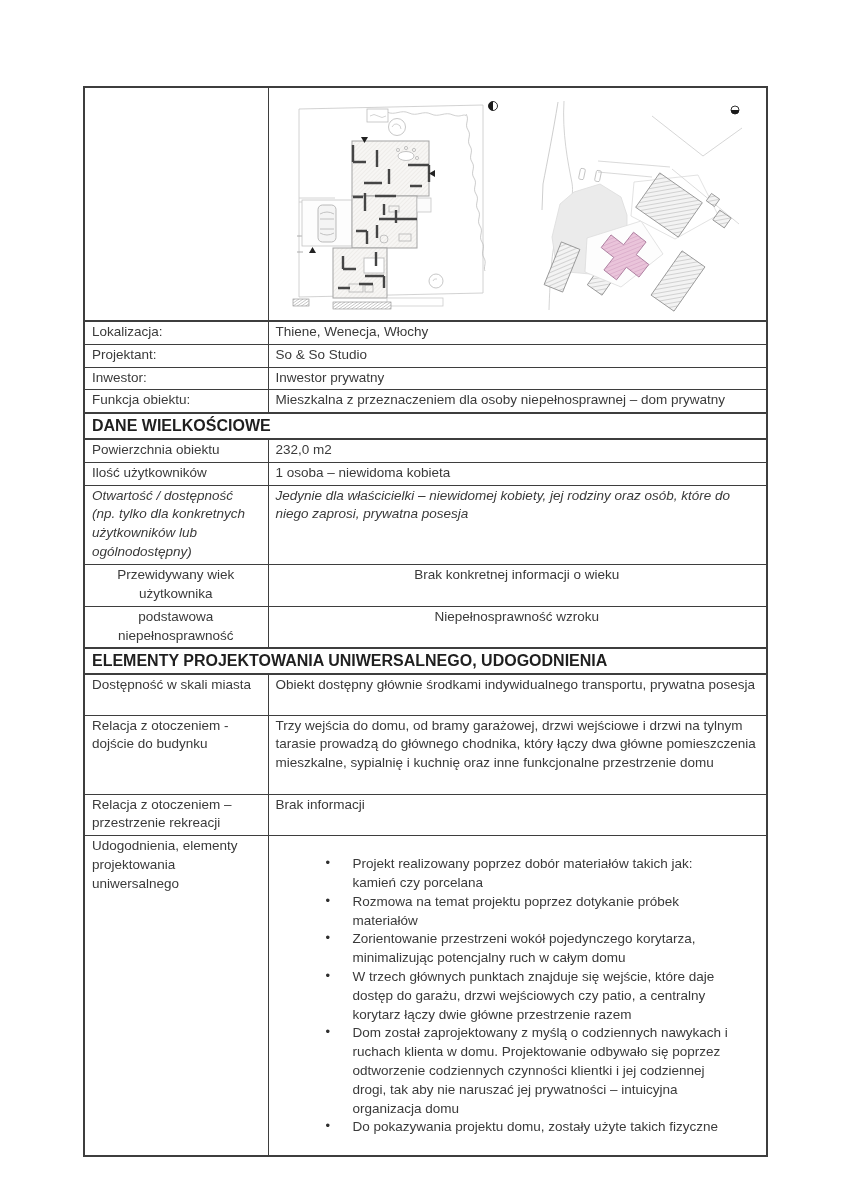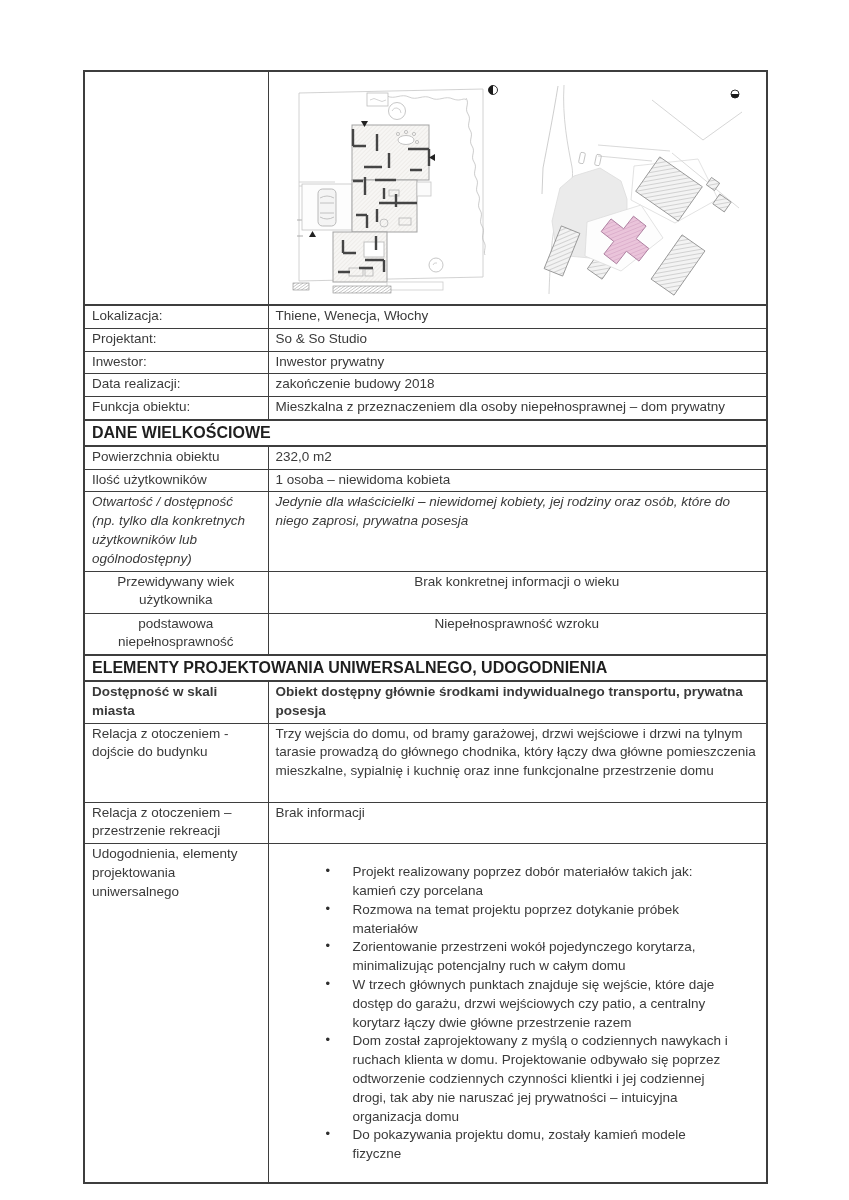--- a/index.html
+++ b/index.html
@@ -6,21 +6,21 @@
   html,body { margin:0; padding:0; }
   body {
     width:849px; height:1200px; background:#ffffff;
     font-family:"Liberation Sans","DejaVu Sans",sans-serif;
     color:#3a3a3a;
     -webkit-font-smoothing:antialiased;
   }
   .page { position:relative; width:849px; height:1200px; background:#fff; overflow:hidden; }
 
   table.doc {
-    position:absolute; left:83px; top:70px; width:683px;
+    position:absolute; left:83px; top:86px; width:683px;
     border-collapse:collapse; table-layout:fixed;
     border:2px solid #3e3e3e;
   }
   table.doc td {
     border:1px solid #3e3e3e;
     vertical-align:top;
     padding:1px 8px 2px 7px;
     font-size:13.5px; line-height:18.8px;
     overflow:hidden;
   }
@@ -29,21 +29,21 @@
 
   tr.r-img td { height:232px; padding:0; }
   tr.r-img td.img-cell { padding:0; }
   tr.kv td { height:21px; }
   tr.hdr td {
     height:24px; font-weight:bold; color:#1f1f1f; font-size:16px;
     border-top-width:2px; border-bottom-width:2px; padding-top:3px;
   }
   tr.h78 td { height:78px;font-style:italic; }
   tr.h42 td { height:42px;text-align:center; }
-  tr.h41 td { height:41px;font-weight:bold; }
+  tr.h41 td { height:41px; }
   tr.h79 td { height:79px; }
   tr.h39 td { height:39px; }
   tr.h249 td { height:249px; }
   tr.r-img td { border-bottom-width:2px; }
 
   ul.bullets { margin:16px; padding:2px 4px 0 61px; list-style:none; }
   ul.bullets li { position:relative; margin:0; }
   ul.bullets li::before {
     content:"\2022";
     position:absolute; left:-27px; top:-1px;
@@ -190,24 +190,20 @@
     </tr>
     <tr class="kv">
       <td>Projektant:</td>
       <td>So &amp; So Studio</td>
     </tr>
     <tr class="kv">
       <td>Inwestor:</td>
       <td>Inwestor prywatny</td>
     </tr>
     <tr class="kv">
-      <td>Data realizacji:</td>
-      <td>zakończenie budowy 2018</td>
-    </tr>
-    <tr class="kv">
       <td>Funkcja obiektu:</td>
       <td>Mieszkalna z przeznaczeniem dla osoby niepełnosprawnej – dom prywatny</td>
     </tr>
 
     <tr class="hdr">
       <td colspan="2">DANE WIELKOŚCIOWE</td>
     </tr>
 
     <tr class="kv">
       <td>Powierzchnia obiektu</td>
@@ -251,19 +247,19 @@
 
     <tr class="h249">
       <td>Udogodnienia, elementy projektowania uniwersalnego</td>
       <td>
         <ul class="bullets">
           <li>Projekt realizowany poprzez dobór materiałów takich jak: kamień czy porcelana</li>
           <li>Rozmowa na temat projektu poprzez dotykanie próbek materiałów</li>
           <li>Zorientowanie przestrzeni wokół pojedynczego korytarza, minimalizując potencjalny ruch w całym domu</li>
           <li>W trzech głównych punktach znajduje się wejście, które daje dostęp do garażu, drzwi wejściowych czy patio, a centralny korytarz łączy dwie główne przestrzenie razem</li>
           <li>Dom został zaprojektowany z myślą o codziennych nawykach i ruchach klienta w domu. Projektowanie odbywało się poprzez odtworzenie codziennych czynności klientki i jej codziennej drogi, tak aby nie naruszać jej prywatności – intuicyjna organizacja domu</li>
-          <li>Do pokazywania projektu domu, zostały kamień modele fizyczne</li>
+          <li>Do pokazywania projektu domu, zostały użyte takich fizyczne</li>
         </ul>
       </td>
     </tr>
   </tbody>
     </table>
 </div>
 
 </body></html>

